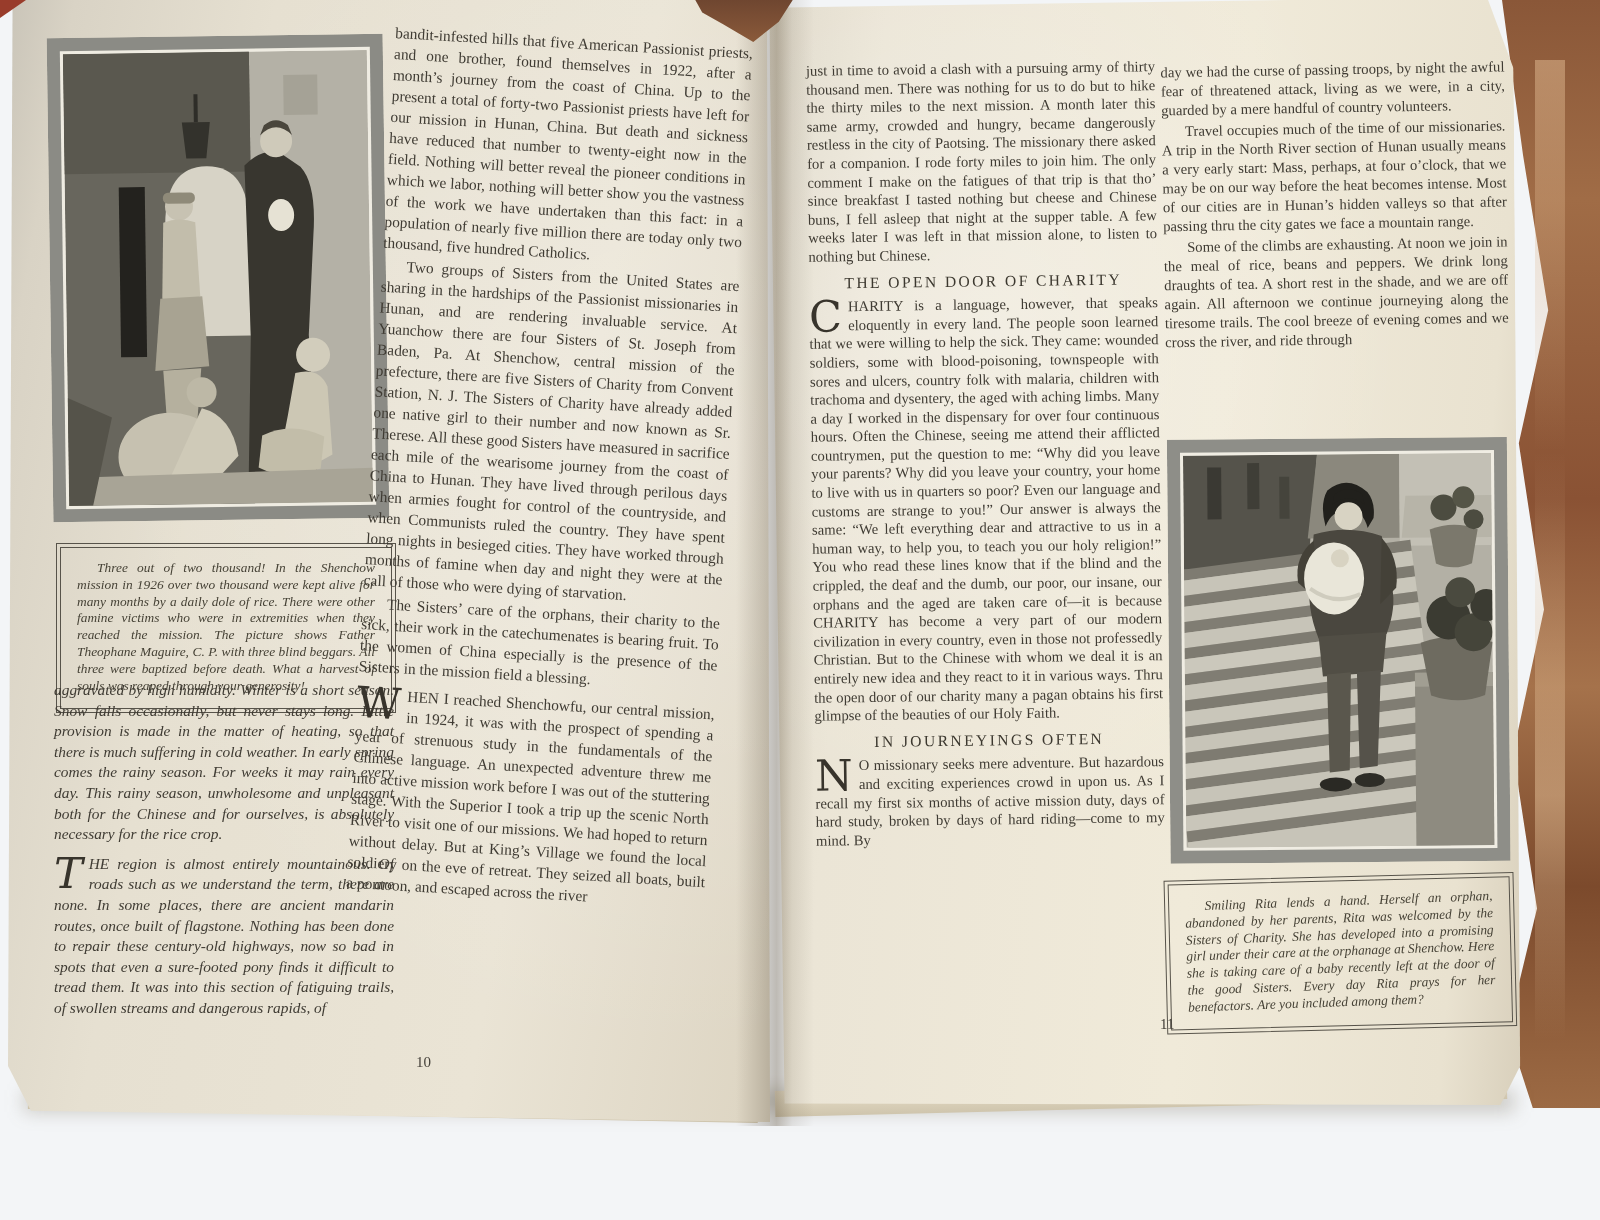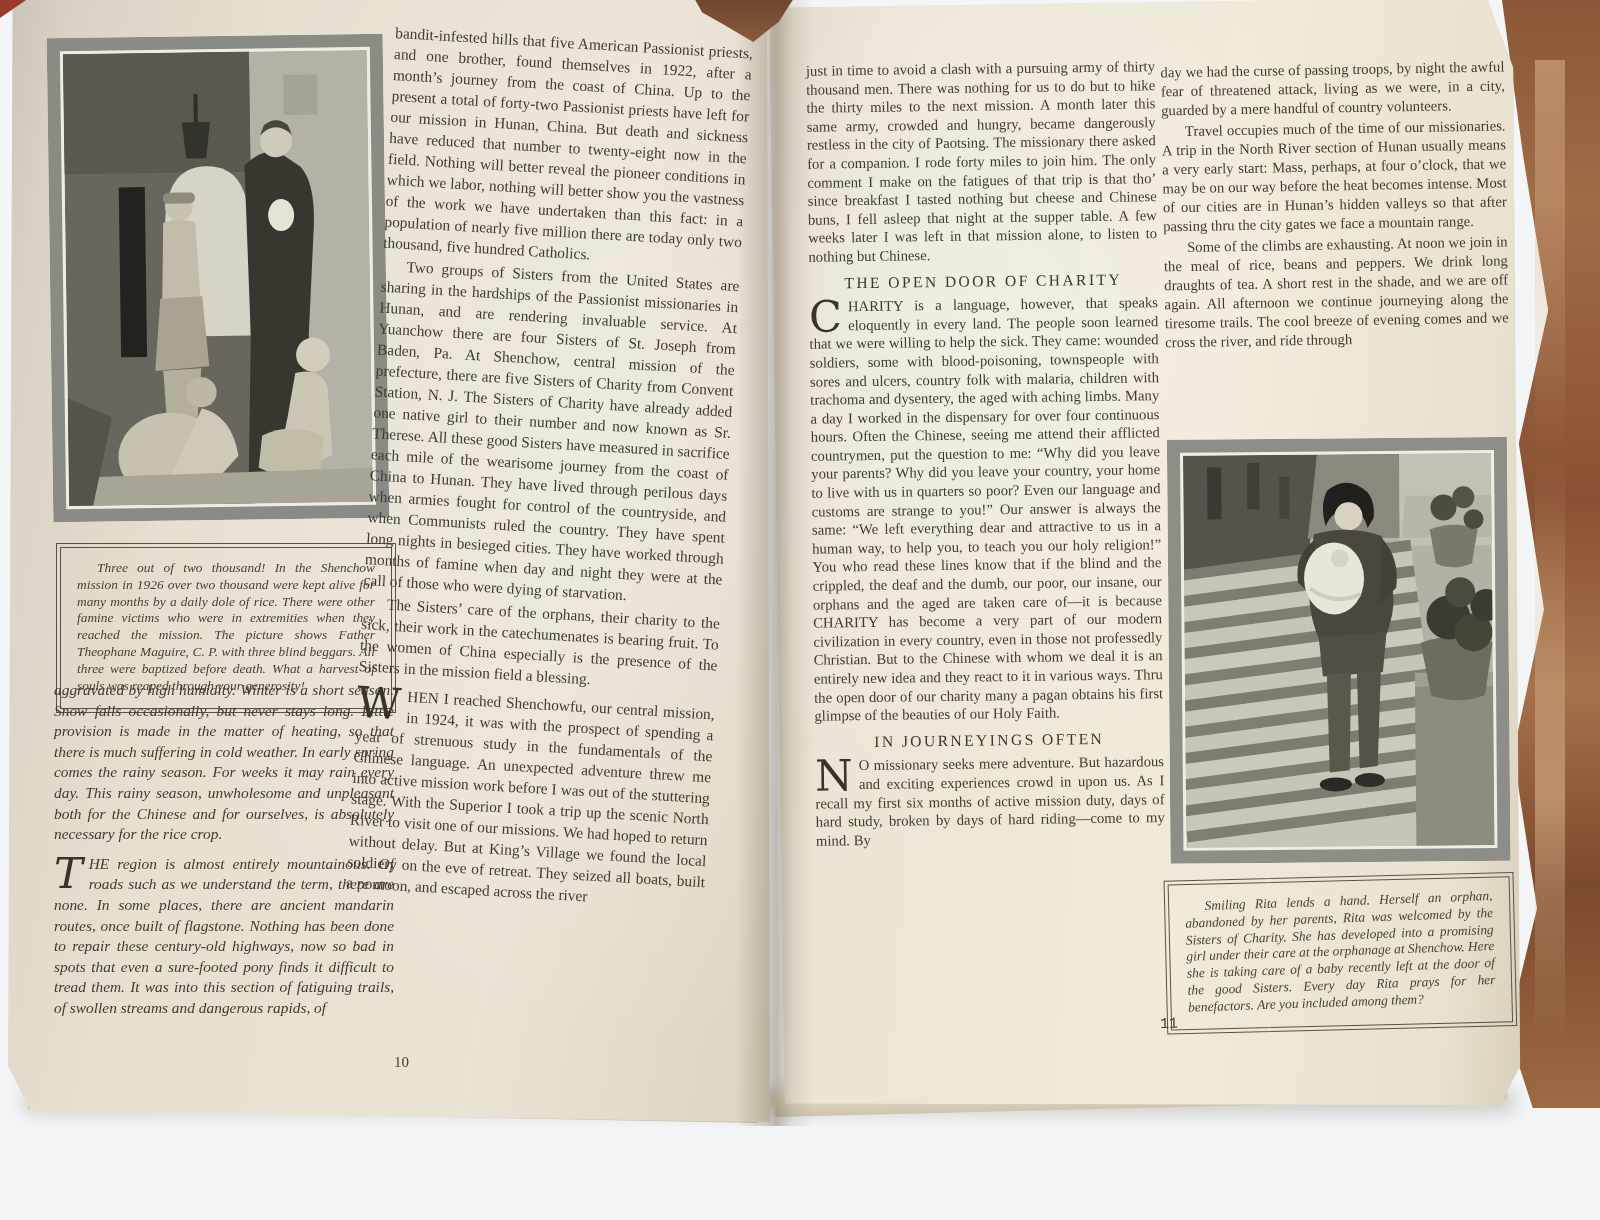--- a/index.html
+++ b/index.html
@@ -71,22 +71,22 @@
   .indent{text-indent:1.6em;}
   .dropcap{
     float:left;font-size:43px;line-height:33px;padding:3px 6px 0 0;
     color:#38342c;font-family:"DejaVu Serif",serif;
   }
   .heading{
     text-align:center;letter-spacing:2.4px;font-size:15.6px;color:#3c382f;
     margin:8px 0 5px;font-weight:normal;
   }
   .page-num{position:absolute;font-size:15px;color:#45413a;}
-  .lp-num{left:386px;top:1054px;}
-  .rp-num{left:382px;top:1016px;font-family:Liberation Mono, monospace;}
+  .lp-num{left:408px;top:1054px;}
+  .rp-num{left:382px;top:1016px;}
   
   .photo-frame{position:absolute;line-height:0;}
   .lp-photo{left:42px;top:36px;width:336px;height:484px;transform:rotate(-0.8deg);}
   .rp-photo{left:394px;top:440px;width:340px;height:424px;}
   .photo-frame svg{display:block;width:100%;height:100%;}
   
   .caption-box{
     position:absolute;border:1px solid #57534a;padding:3px;background:transparent;
   }
   .lp-caption{left:48px;top:543px;width:332px;}

